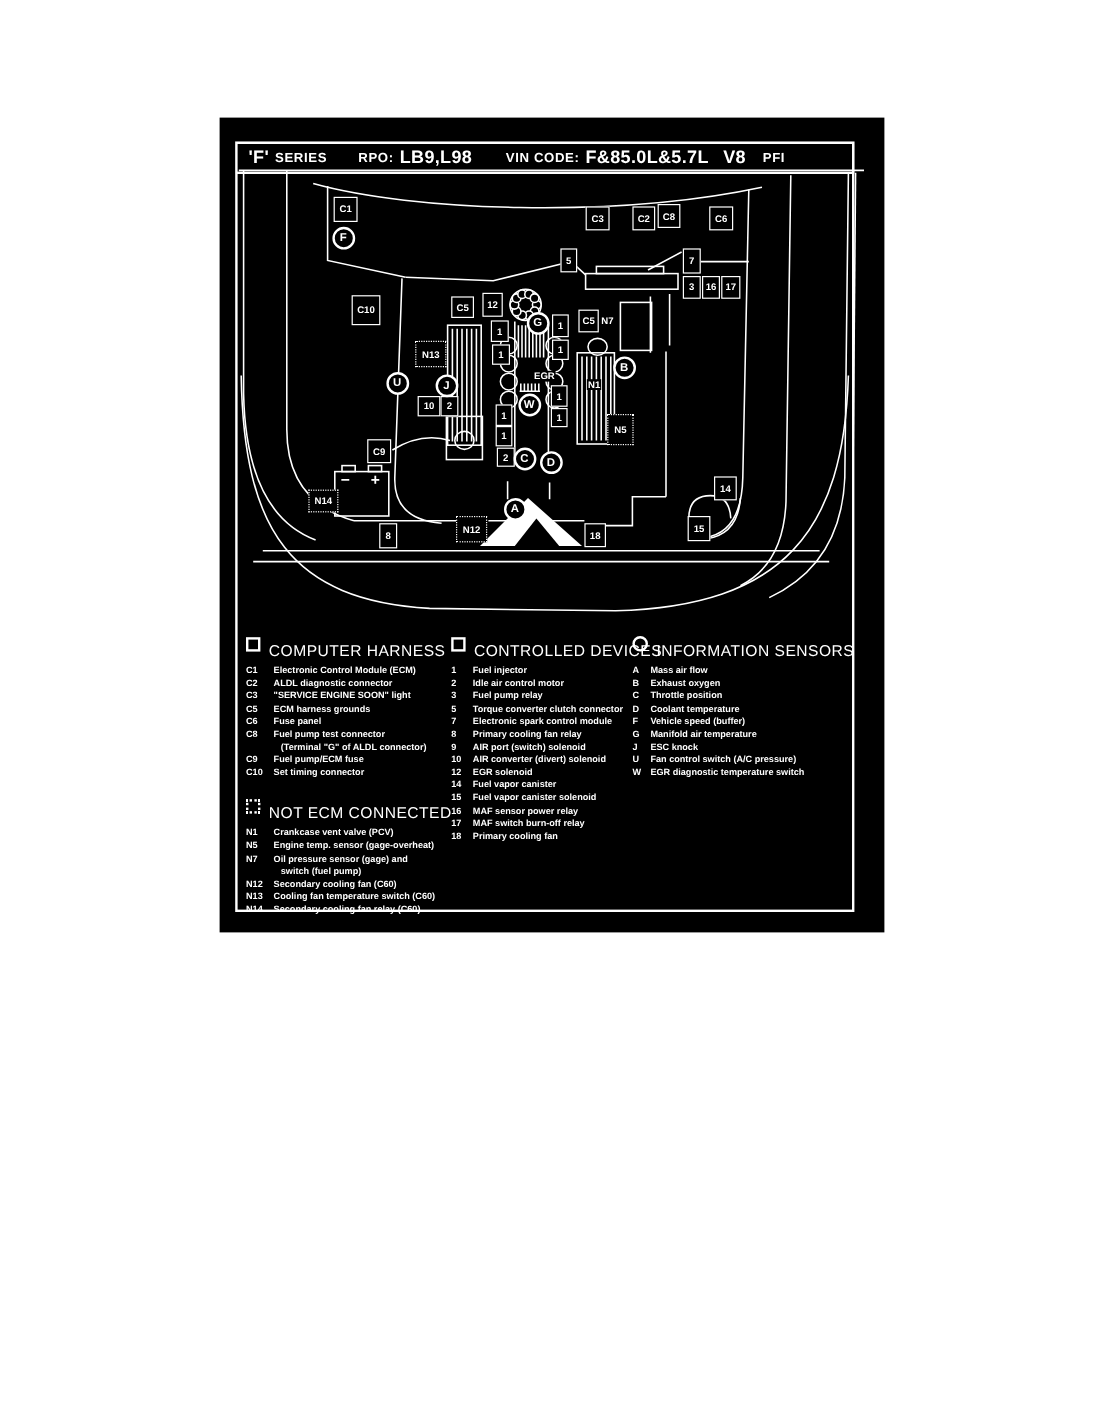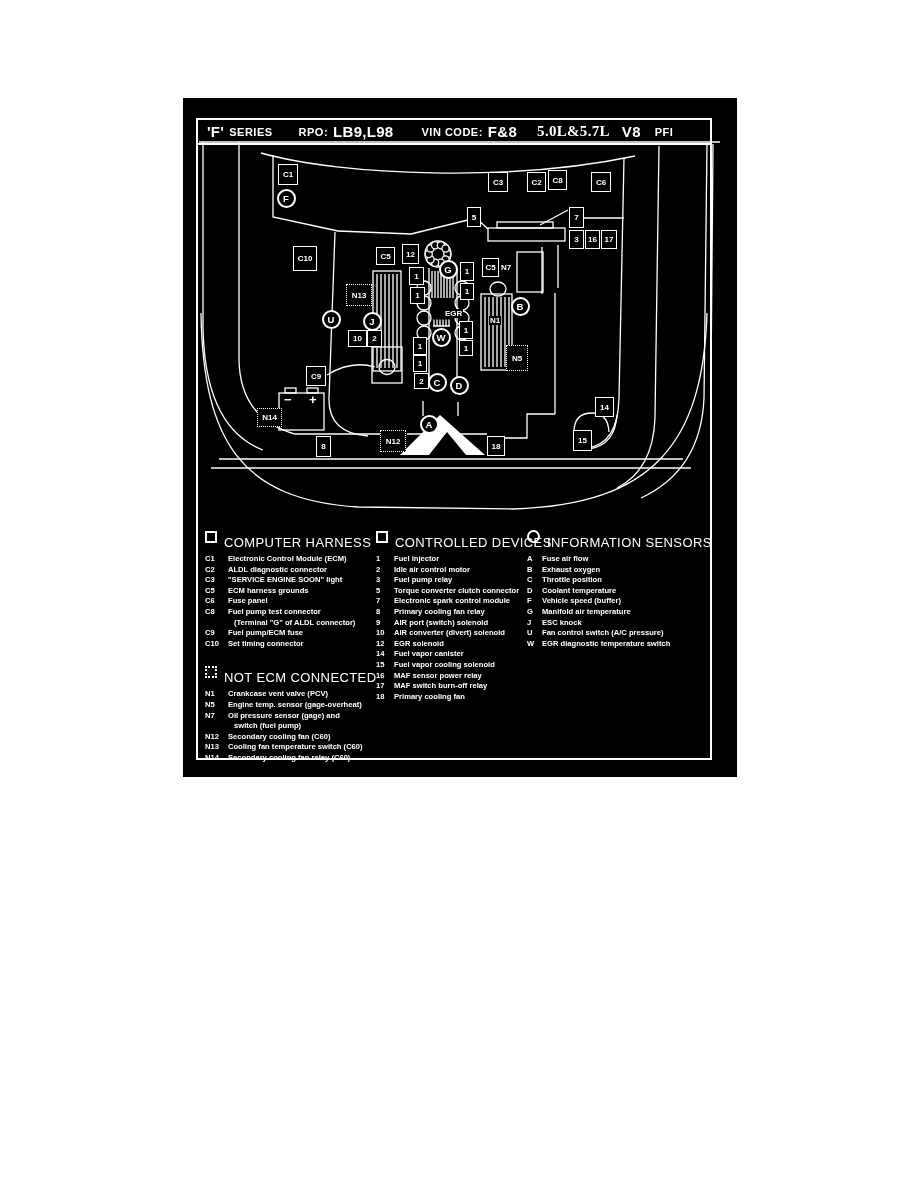--- a/index.html
+++ b/index.html
@@ -17,21 +17,21 @@
     border:2px solid #fff;box-sizing:border-box;
   }
   .titlebar{
     position:absolute;left:13px;top:20px;width:516px;height:27px;
     border:2px solid #fff;box-sizing:border-box;background:#000;
     display:flex;align-items:center;padding-left:9px;white-space:nowrap;
   }
   .t-big{font-size:15px;font-weight:bold;letter-spacing:.3px;}
   .t-sm{font-size:11px;font-weight:bold;letter-spacing:.5px;}
   .titlebar .sp26{margin-left:26px;} .titlebar .sp6{margin-left:5px;}
-  .titlebar .sp28{margin-left:28px;} .titlebar .sp20{margin-left:20px;font-family:Liberation Serif, serif;}
+  .titlebar .sp28{margin-left:28px;} .titlebar .sp20{}
   .titlebar .sp12{margin-left:12px;} .titlebar .sp14{margin-left:14px;}
 
   .diagram{position:absolute;left:0;top:0;width:554px;height:679px;}
   .diagram svg{position:absolute;left:0;top:0;}
 
   .mbox{
     position:absolute;box-sizing:border-box;background:#000;color:#fff;
     border:1.5px solid #fff;display:flex;align-items:center;justify-content:center;
     font-size:8px;font-weight:bold;z-index:3;
   }
@@ -332,21 +332,21 @@
         <div class="lrow">
           <span class="lkey">12</span>
           <span class="ltxt">EGR solenoid</span>
         </div>
         <div class="lrow">
           <span class="lkey">14</span>
           <span class="ltxt">Fuel vapor canister</span>
         </div>
         <div class="lrow">
           <span class="lkey">15</span>
-          <span class="ltxt">Fuel vapor cooling solenoid</span>
+          <span class="ltxt">Fuel vapor canister solenoid</span>
         </div>
         <div class="lrow">
           <span class="lkey">16</span>
           <span class="ltxt">MAF sensor power relay</span>
         </div>
         <div class="lrow">
           <span class="lkey">17</span>
           <span class="ltxt">MAF switch burn-off relay</span>
         </div>
         <div class="lrow">
@@ -356,21 +356,21 @@
       </div>
     </div>
   <div class="legend-col col3" style="left:344px;top:425px;width:176px;">
       <div class="lsec">
         <div class="lsec-head">
           <span class="licon circle"></span>
           <span class="lsec-title">INFORMATION SENSORS</span>
         </div>
         <div class="lrow">
           <span class="lkey">A</span>
-          <span class="ltxt">Fuse air flow</span>
+          <span class="ltxt">Mass air flow</span>
         </div>
         <div class="lrow">
           <span class="lkey">B</span>
           <span class="ltxt">Exhaust oxygen</span>
         </div>
         <div class="lrow">
           <span class="lkey">C</span>
           <span class="ltxt">Throttle position</span>
         </div>
         <div class="lrow">

